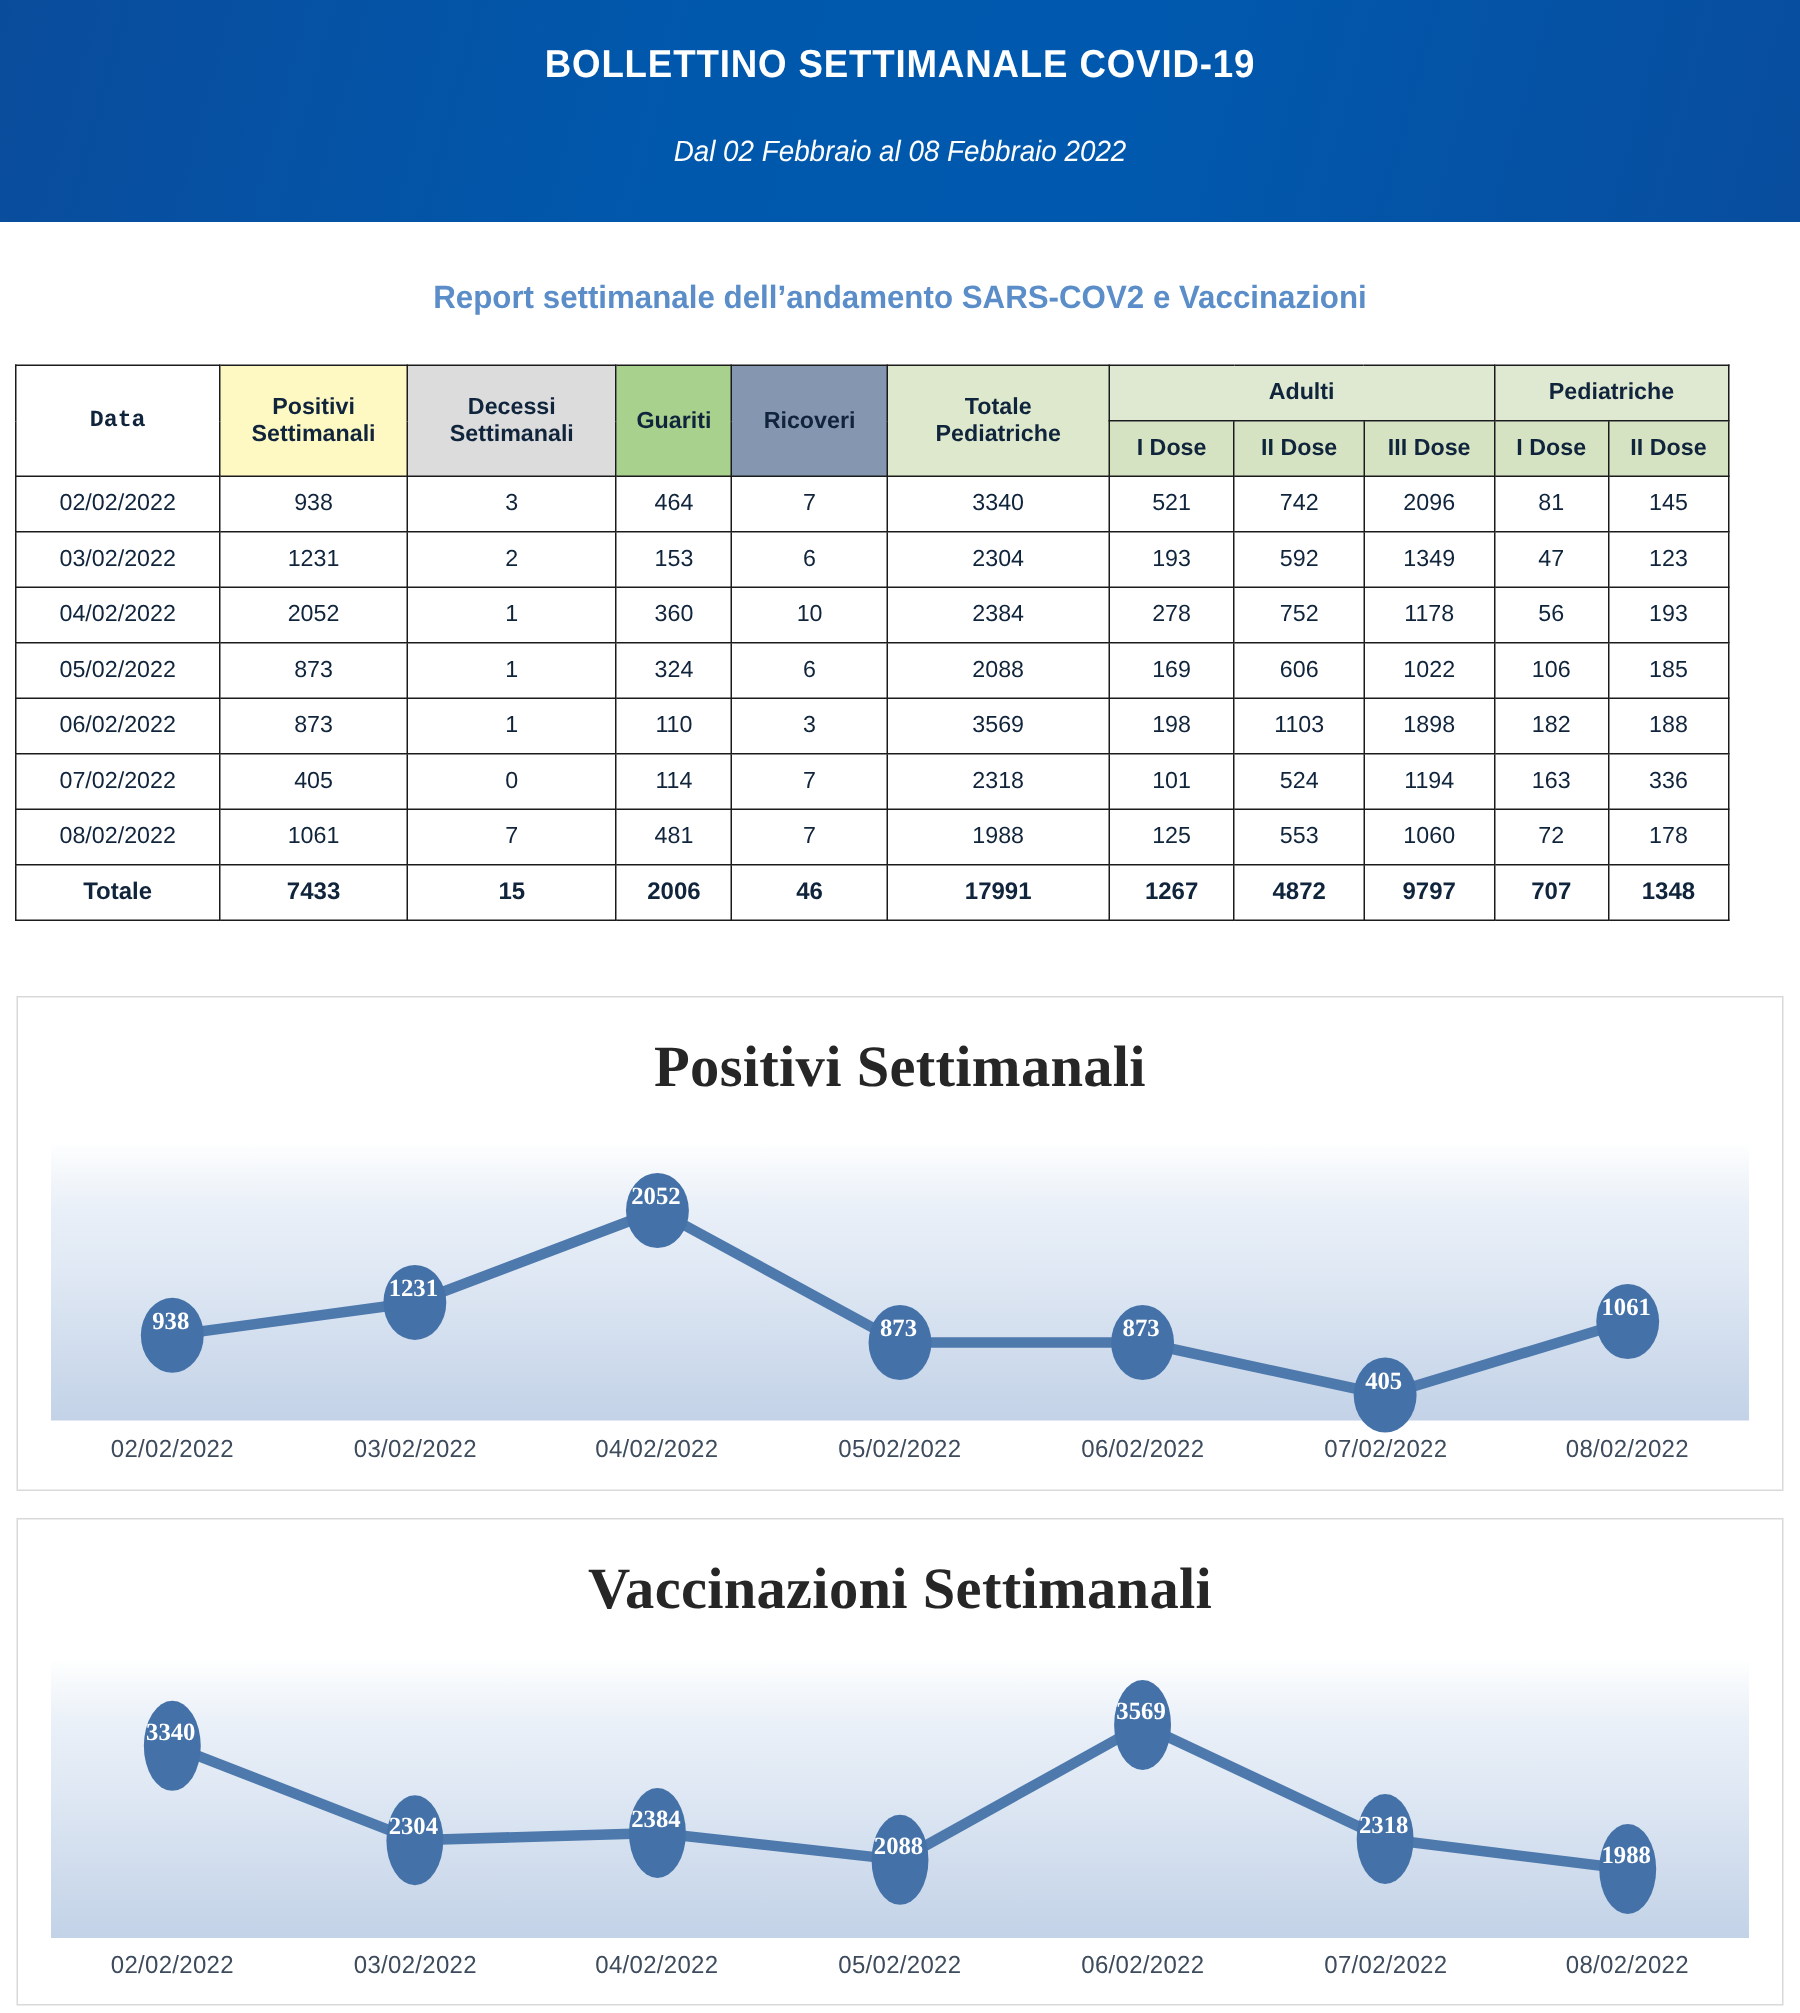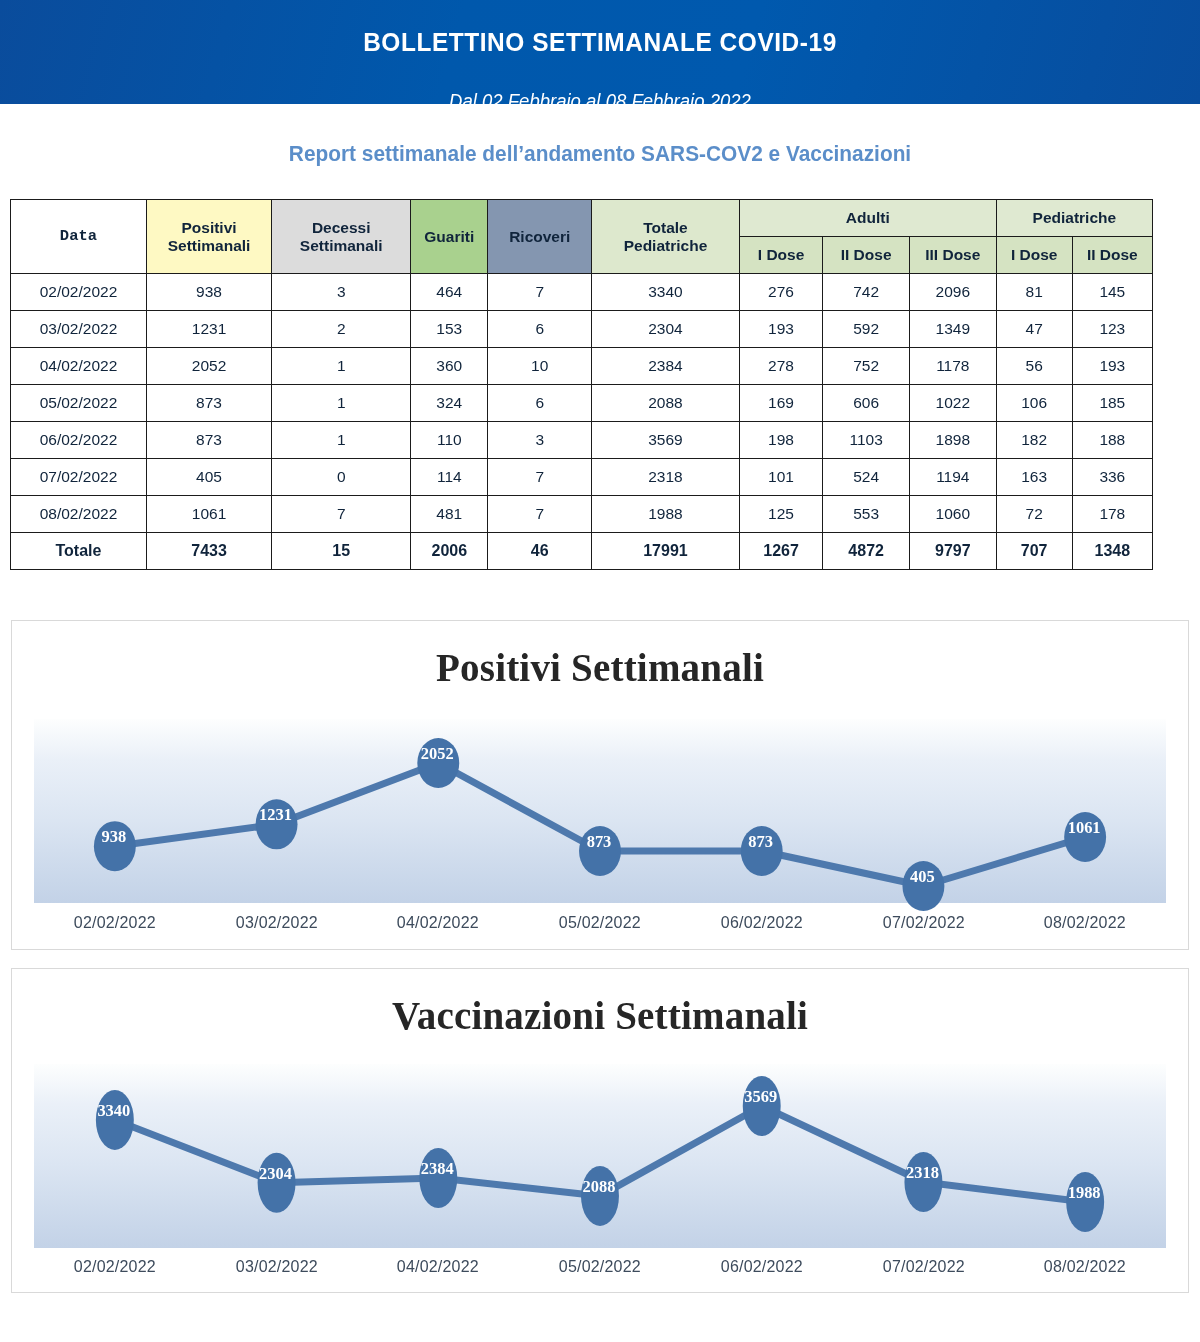--- a/index.html
+++ b/index.html
@@ -5,21 +5,21 @@
   * { box-sizing: border-box; margin: 0; padding: 0; }
   html, body {
     width: 1200px; height: 1342px;
     background: #ffffff;
     font-family: "Liberation Sans", sans-serif;
     overflow: hidden;
   }
 
   
   #header-banner {
-    width: 1200px; height: 104px;
+    width: 1200px; height: 148px;
     background: #0055a8;
     background-image: linear-gradient(105deg, #0a4c9c 0%, #0058ac 38%, #0059ae 62%, #084d9e 100%);
     position: relative;
   }
   #banner-title {
     position: absolute; top: 27px; left: 0; width: 1200px;
     text-align: center;
     color: #ffffff;
     font-size: 26px;
     font-weight: bold;
@@ -205,21 +205,21 @@
       </tr>
     </thead>
     <tbody id="table-body">
         <tr>
           <td class="date-cell">02/02/2022</td>
           <td>938</td>
           <td>3</td>
           <td>464</td>
           <td>7</td>
           <td>3340</td>
-          <td>276</td>
+          <td>521</td>
           <td>742</td>
           <td>2096</td>
           <td>81</td>
           <td>145</td>
         </tr>
         <tr>
           <td class="date-cell">03/02/2022</td>
           <td>1231</td>
           <td>2</td>
           <td>153</td>

